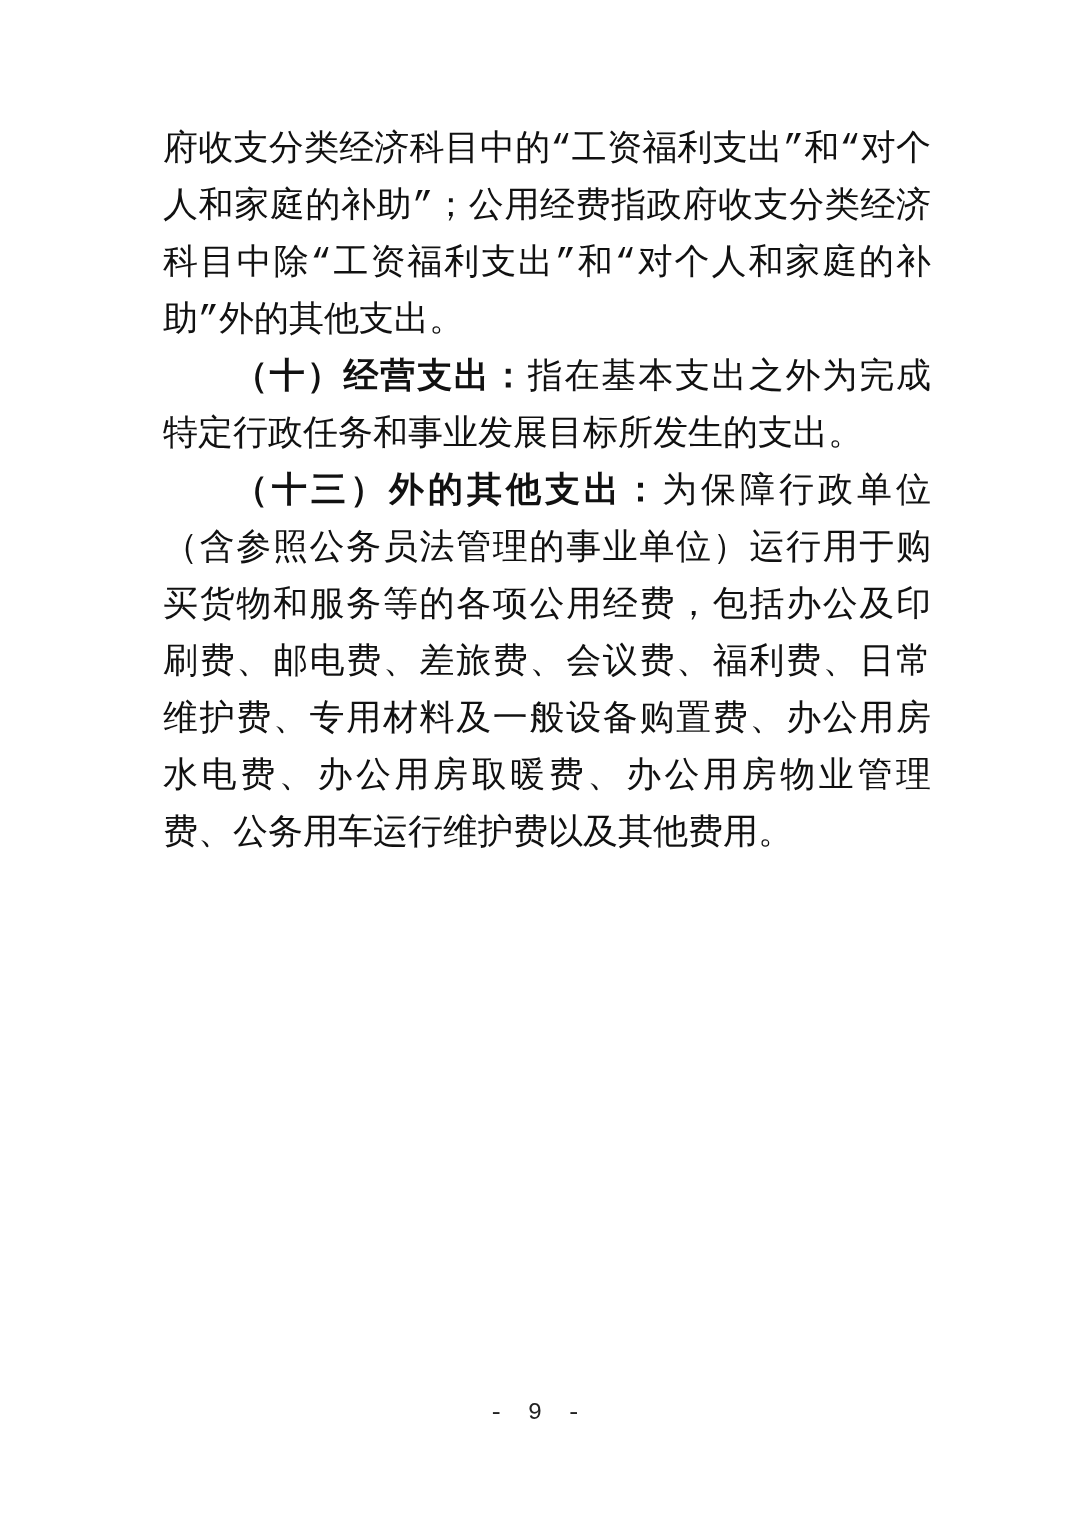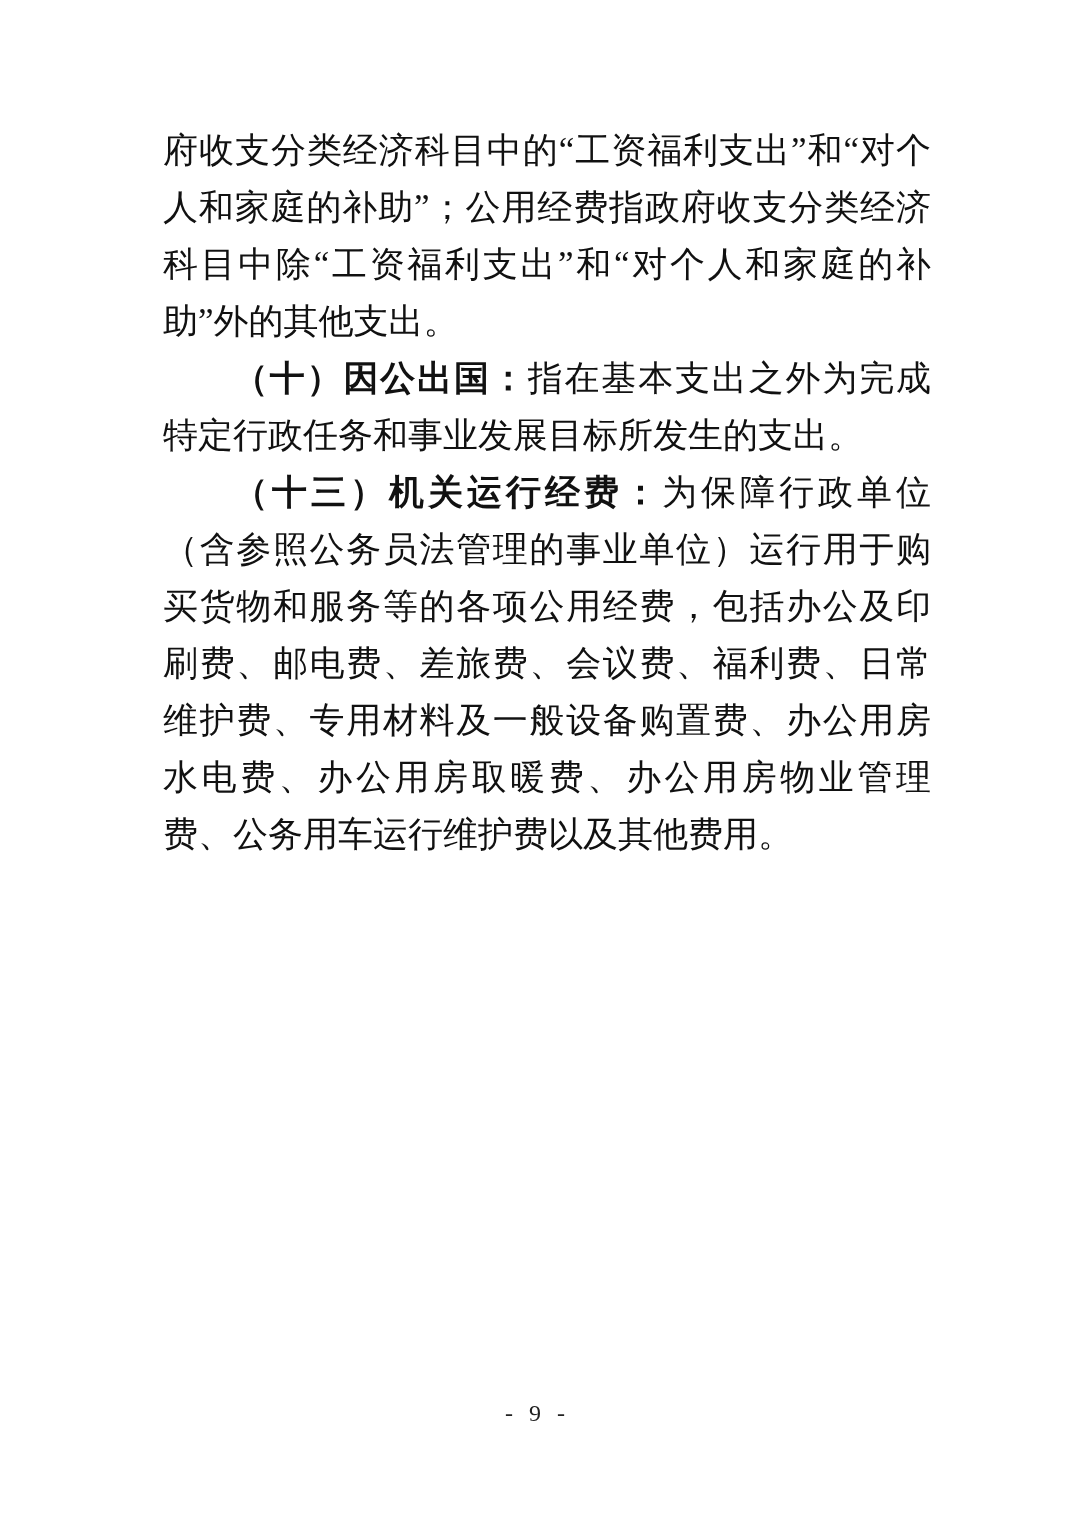--- a/index.html
+++ b/index.html
@@ -14,20 +14,21 @@
     font-family: "Liberation Serif", "DejaVu Serif", serif;
     color: #111111;
   }
   .page {
     position: absolute;
     left: 0; top: 0;
     width: 1075px;
     height: 1520px;
     background: #ffffff;
     overflow: hidden;
+    font-family: Liberation Mono, monospace;
   }
   .content {
     position: absolute;
     left: 163px;
     top: 122px;
     width: 768px;
     font-size: 35px;
     line-height: 57px;
     text-align: justify;
     text-justify: inter-ideograph;
@@ -58,25 +59,25 @@
 </style>
 </head>
 <body>
 
 <div class="page">
 
   <div class="content">
 
     <p class="para continuation"><span class="body-text">府收支分类经济科目中的“工资福利支出”和“对个人和家庭的补助”；公用经费指政府收支分类经济科目中除“工资福利支出”和“对个人和家庭的补助”外的其他支出。</span></p>
 
-    <p class="para"><span class="lead">（十）因公出国：</span><span class="body-text">指在基本支出之外为完成特定行政任务和事业发展目标所发生的支出。</span></p>
+    <p class="para"><span class="lead">（十）经营支出：</span><span class="body-text">指在基本支出之外为完成特定行政任务和事业发展目标所发生的支出。</span></p>
 
 
 
-    <p class="para"><span class="lead">（十三）机关运行经费：</span><span class="body-text">为保障行政单位（含参照公务员法管理的事业单位）运行用于购买货物和服务等的各项公用经费，包括办公及印刷费、邮电费、差旅费、会议费、福利费、日常维护费、专用材料及一般设备购置费、办公用房水电费、办公用房取暖费、办公用房物业管理费、公务用车运行维护费以及其他费用。</span></p>
+    <p class="para"><span class="lead">（十三）外的其他支出：</span><span class="body-text">为保障行政单位（含参照公务员法管理的事业单位）运行用于购买货物和服务等的各项公用经费，包括办公及印刷费、邮电费、差旅费、会议费、福利费、日常维护费、专用材料及一般设备购置费、办公用房水电费、办公用房取暖费、办公用房物业管理费、公务用车运行维护费以及其他费用。</span></p>
 
   </div>
 
   <div class="page-footer">
     <span>- 9 -</span>
   </div>
 
 </div>
 
 </body></html>

